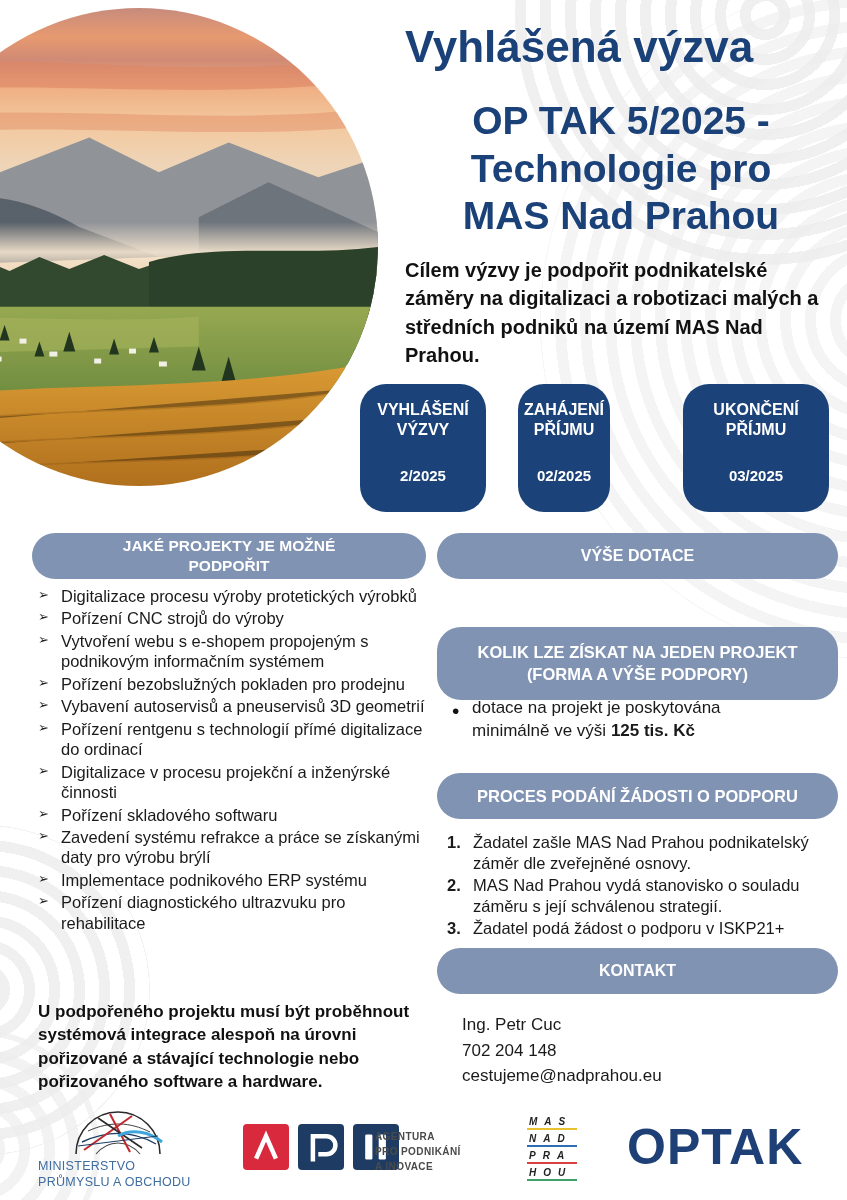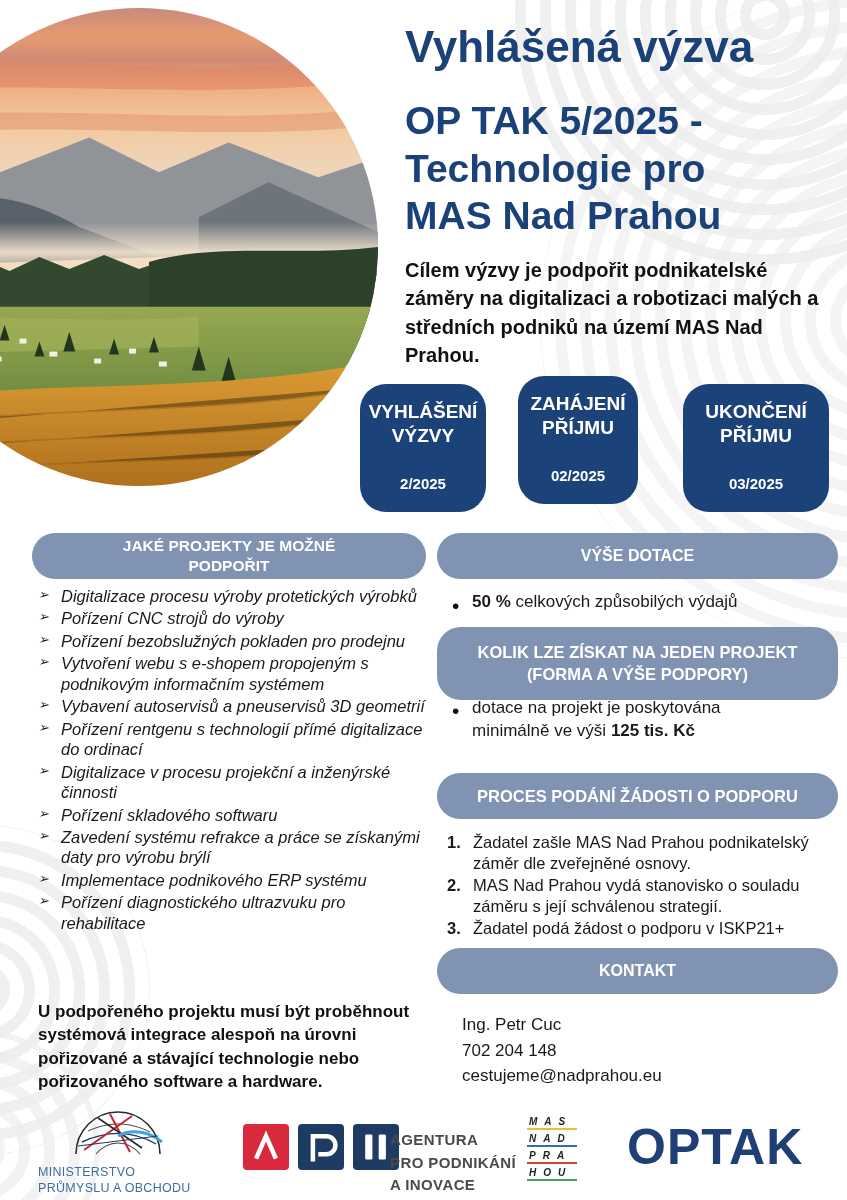--- a/index.html
+++ b/index.html
@@ -24,49 +24,49 @@
 
   
   .hero { position:absolute; left:-100px; top:8px; width:478px; height:478px;
     border-radius:50%; overflow:hidden; z-index:2; }
   .hero svg { display:block; width:100%; height:100%; }
 
   
   .title-main { position:absolute; left:405px; top:22px; width:432px;
     font-size:44px; font-weight:bold; color:#1b4179; z-index:3; }
   .title-sub { position:absolute; left:405px; top:97px; width:432px;
-    font-size:39px; font-weight:bold; color:#1b4179; line-height:1.22; z-index:3; }
+    font-size:39px; font-weight:bold; color:#1b4179; line-height:1.22; z-index:3;text-align:center; }
   .intro { position:absolute; left:405px; top:256px; width:428px;
     font-size:20px; font-weight:bold; color:#111; line-height:1.42; z-index:3; }
 
   
   .date-box { position:absolute; background:#1c4379; border-radius:26px;
     color:#fff; text-align:center; font-weight:bold; z-index:3; }
   .date-box-1 { left:360px; top:384px; width:126px; height:128px; }
-  .date-box-2 { left:518px; top:376px; width:120px; height:128px; }
+  .date-box-2 { left:518px; top:384px; width:92px; height:128px; }
   .date-box-3 { left:683px; top:384px; width:146px; height:128px; }
-  .date-label { margin-top:16px; font-size:19px; line-height:1.25; }
+  .date-label { margin-top:16px; font-size:16px; line-height:1.25; }
   .date-value { margin-top:27px; font-size:15px; }
 
   
   .bar { position:absolute; background:#8093b2; color:#fff; font-weight:bold;
     border-radius:24px; display:flex; align-items:center; justify-content:center;
     text-align:center; z-index:3; padding:4px 14px; }
   .bar-projects { left:32px;  top:533px; width:394px; height:46px; font-size:15.5px; line-height:1.3; }
   .bar-projects span { max-width:270px; display:inline-block; }
   .bar-dotace   { left:437px; top:533px; width:401px; height:46px; font-size:16px; }
   .bar-kolik    { left:437px; top:627px; width:401px; height:73px; font-size:16.5px; line-height:1.3; }
   .bar-proces   { left:437px; top:773px; width:401px; height:46px; font-size:16.5px; }
   .bar-kontakt  { left:437px; top:948px; width:401px; height:46px; font-size:16px; }
 
   
   .projects-list { position:absolute; left:38px; top:586px; width:396px;
     list-style:none; z-index:3; }
   .projects-list li { position:relative; padding-left:23px;
-    font-size:16.5px; line-height:1.24; margin-bottom:2px;font-style:italic; }
+    font-size:16.5px; line-height:1.24; margin-bottom:2px; }
   .projects-list li::before { content:"\27A2"; position:absolute; left:0; top:1px;
     font-size:13px; color:#222; }
   .note { position:absolute; left:38px; top:1000px; width:402px;
     font-size:17px; font-weight:bold; line-height:1.38; color:#111; z-index:3; white-space:pre-line; }
 
   
   .dot-line { position:relative; padding-left:27px; }
   .dot-line::before { content:"\2022"; position:absolute; left:7px; top:3px;
     font-size:21px; line-height:1; color:#111; }
   .dotace-line { position:absolute; left:445px; top:592px; width:394px;
@@ -77,27 +77,27 @@
     list-style:none; counter-reset:step; font-size:16.5px; line-height:1.27; z-index:3; }
   .steps li { position:relative; padding-left:26px; margin-bottom:1px; }
   .steps li::before { counter-increment:step; content:counter(step) "."; position:absolute;
     left:0; font-weight:bold; }
   .contact { position:absolute; left:462px; top:1012px; font-size:17px;
     line-height:1.5; z-index:3; }
 
   
   .mpo { position:absolute; left:38px; top:1104px; width:180px; text-align:left; z-index:3; }
   .mpo svg { display:block; margin-left:30px; }
-  .mpo-text { font-size:12.5px; line-height:1.3; color:#3f6da0; letter-spacing:.3px; margin-top:8px; }
+  .mpo-text { font-size:12.5px; line-height:1.3; color:#3f6da0; letter-spacing:.3px; margin-top:2px; }
   .api-squares { position:absolute; left:243px; top:1124px; display:flex; gap:9px; z-index:3; }
   .api-sq { width:46px; height:46px; border-radius:4px; display:flex;
     align-items:center; justify-content:center; }
   .api-sq.red { background:#d8293d; }
   .api-sq.navy { background:#1e3c63; }
-  .api-text { position:absolute; left:390px; top:1129px; font-size:15px; font-weight:bold;
+  .api-text { position:absolute; left:375px; top:1129px; font-size:10px; font-weight:bold;
     line-height:1.5; color:#4a4a4a; letter-spacing:.4px; z-index:3; }
   .mas { position:absolute; left:527px; top:1116px; width:54px; z-index:3; }
   .mas-row { margin-bottom:3px; }
   .mas-letters { display:block; font-size:10px; font-weight:bold; color:#222;
     letter-spacing:7px; padding-left:2px;font-style:italic; }
   .mas-line { height:2px; width:50px; margin-top:1px; }
   .mas-line-0 { background:#e6c32e; }
   .mas-line-1 { background:#2f6db3; }
   .mas-line-2 { background:#d94040; }
   .mas-line-3 { background:#3fa06a; }
@@ -211,37 +211,34 @@
     </div>
     <div class="date-value">03/2025</div>
   </div>
 
   <div class="bar bar-projects">
     <span>JAKÉ PROJEKTY JE MOŽNÉ PODPOŘIT</span>
   </div>
   <ul class="projects-list">
     <li>Digitalizace procesu výroby protetických výrobků</li>
     <li>Pořízení CNC strojů do výroby</li>
+    <li>Vytvoření webu s e-shopem propojeným s podnikovým informačním systémem</li>
     <li>Pořízení bezobslužných pokladen pro prodejnu</li>
-    <li>Vytvoření webu s e-shopem propojeným s podnikovým informačním systémem</li>
     <li>Vybavení autoservisů a pneuservisů 3D geometrií</li>
     <li>Pořízení rentgenu s technologií přímé digitalizace do ordinací</li>
     <li>Digitalizace v procesu projekční a inženýrské činnosti</li>
     <li>Pořízení skladového softwaru</li>
     <li>Zavedení systému refrakce a práce se získanými daty pro výrobu brýlí</li>
     <li>Implementace podnikového ERP systému</li>
     <li>Pořízení diagnostického ultrazvuku pro rehabilitace</li>
   </ul>
   <p class="note">U podpořeného projektu musí být proběhnout systémová integrace alespoň na úrovni pořizované a stávající technologie nebo  pořizovaného software a hardware.</p>
 
   <div class="bar bar-dotace">
     <span>VÝŠE DOTACE</span>
-  </div>
-  <div class="dotace-line dot-line">
-    <b>50 %</b><span> celkových způsobilých výdajů</span>
   </div>
 
   <div class="bar bar-kolik">
     <span>KOLIK LZE ZÍSKAT NA JEDEN PROJEKT (FORMA A VÝŠE PODPORY)</span>
   </div>
   <div class="kolik-lines dot-line">
     <div>dotace na projekt je poskytována</div>
     <div><span>minimálně ve výši </span><b>125 tis. Kč</b></div>
   </div>
 

